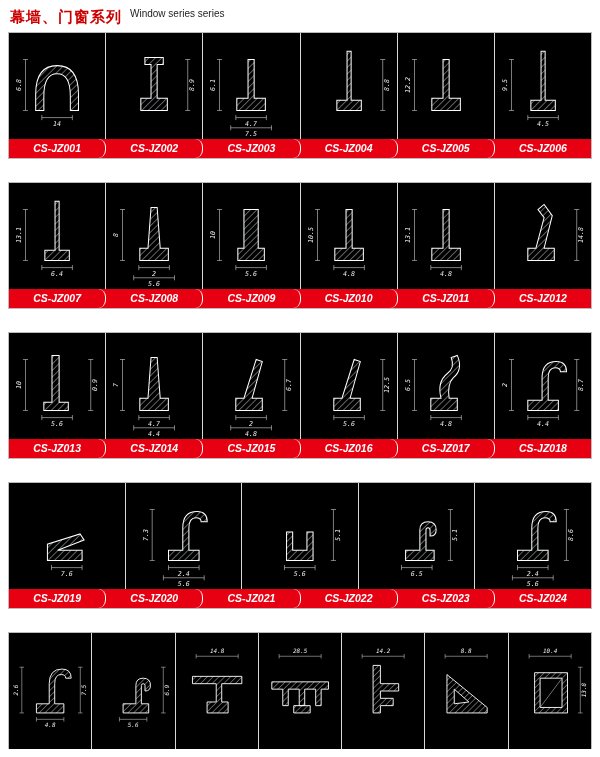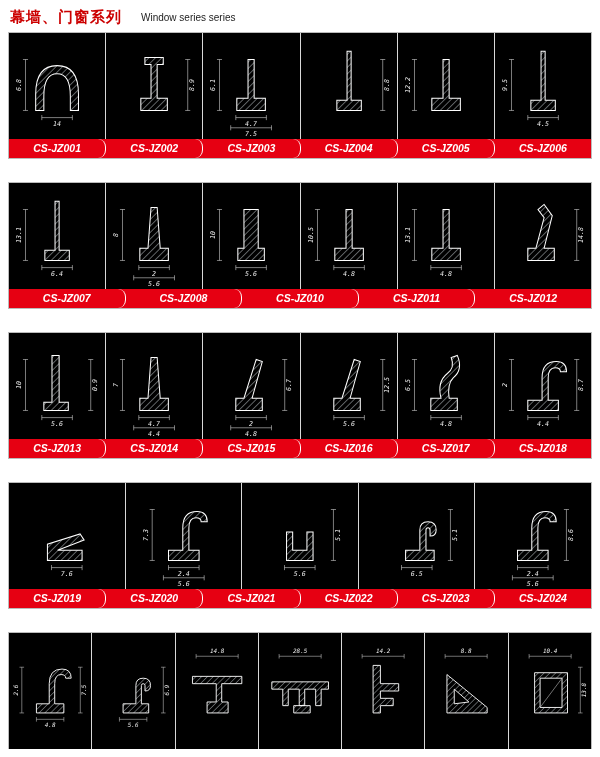--- a/index.html
+++ b/index.html
@@ -1,17 +1,17 @@
 <!DOCTYPE html>
 <html><head>
 <meta charset="utf-8">
 <style>
   html,body{margin:0;padding:0;background:#ffffff;}
   body{width:600px;font-family:"Liberation Sans",sans-serif;}
-  .header{padding:8px 10px 5px 10px;display:flex;align-items:center;gap:19px;}
+  .header{padding:8px 10px 5px 10px;display:flex;align-items:flex-start;gap:8px;}
   .title-zh{color:#cc0000;font-size:15px;font-weight:bold;letter-spacing:1px;}
   .title-en{color:#222222;font-size:10px;}
   .catalog{padding:0 8px;}
   .row{margin-bottom:23px;font-style:italic;}
   .drawings{display:flex;background:#000000;border:1px solid #bbbbbb;border-bottom:none;}
   .cellbox{flex:1;height:106px;border-right:1px solid #d8d8d8;box-sizing:border-box;}
   .row.tall .cellbox{height:116px;}
   .cellbox:last-child{border-right:none;}
   .cellbox svg{width:100%;height:100%;display:block;}
   .labels{display:flex;background:#e60012;border:1px solid #bbbbbb;border-top:none;}
@@ -198,20 +198,21 @@
             <line class="dim" x1="78" y1="26" x2="78" y2="76"></line>
             <line class="dim" x1="75.5" y1="26" x2="80.5" y2="26"></line>
             <line class="dim" x1="75.5" y1="76" x2="80.5" y2="76"></line>
             <text class="dimt" text-anchor="middle" x="84" y="51" transform="rotate(-90 84 51)">14.8</text>
           </svg>
         </div>
       </div>
       <div class="labels">
         <div class="label">CS-JZ007</div>
         <div class="label">CS-JZ008</div>
+        <div class="label">CS-JZ009</div>
         <div class="label">CS-JZ010</div>
         <div class="label">CS-JZ011</div>
         <div class="label">CS-JZ012</div>
       </div>
     </div>
     <div class="row">
       <div class="drawings">
         <div class="cellbox">
           <svg viewBox="0 0 90 104" preserveAspectRatio="xMidYMid meet">
             <path class="profile" d="M40,22 L47,22 L47,68 L56,68 L56,76 L32,76 L32,68 L40,68 Z"></path>

